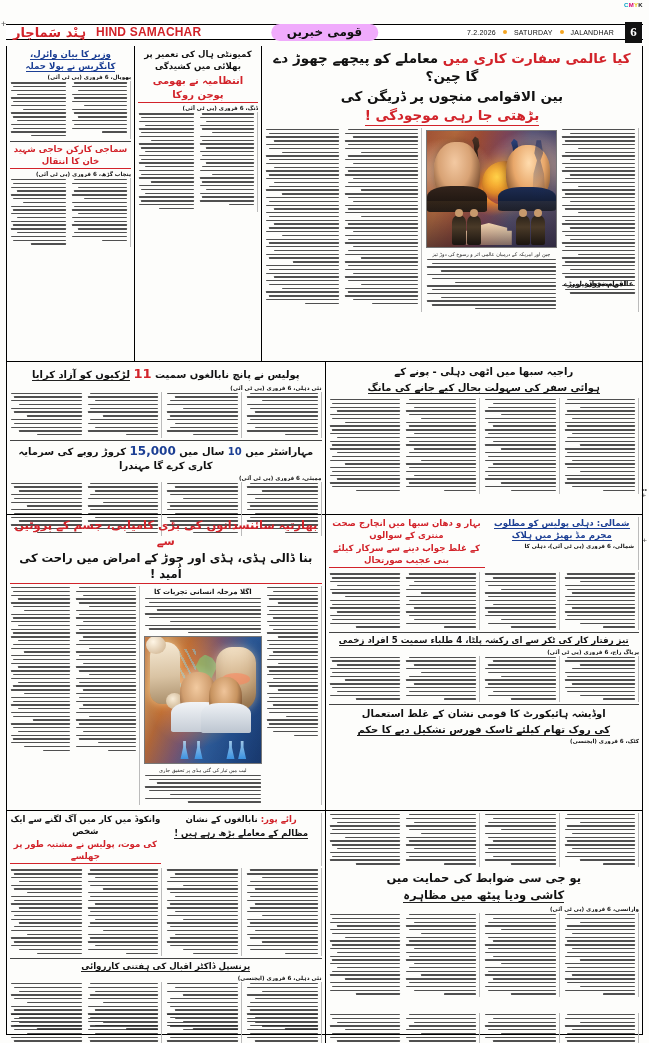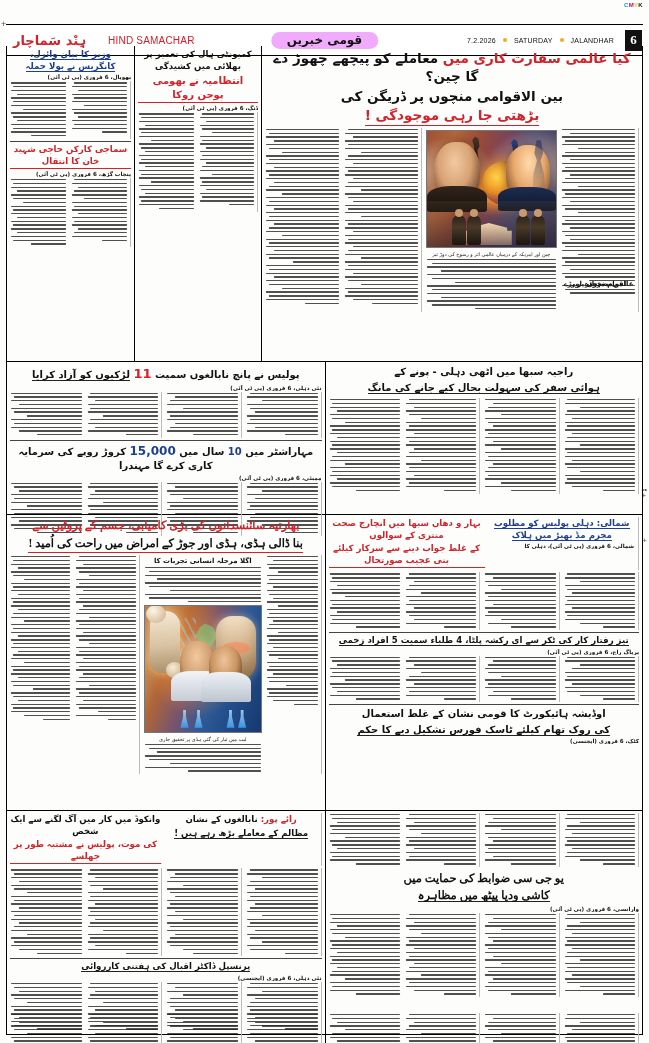--- a/index.html
+++ b/index.html
@@ -46,42 +46,42 @@
     line-height: 6px;
   }
   .reg-left { left: 1px; top: 21px; }
   .reg-r1 { right: 2px; top: 487px; font-size: 8px; }
   .reg-r2 { right: 2px; top: 538px; font-size: 8px; }
 
   
   .masthead {
     position: absolute;
     top: 24px; left: 6px; right: 6px;
-    height: 32px;
+    height: 16px;
     border-top: 1.4px solid #000;
     border-bottom: 1.4px solid #000;
     display: flex;
     align-items: center;
     background: #fff;
   }
   .mast-logo-urdu {
     font-size: 13px;
     color: #d2232a;
     font-weight: bold;
     margin-left: 7px;
     transform: skewX(-6px);
     letter-spacing: -0.5px;
     font-family: "DejaVu Sans", sans-serif;
   }
   .mast-logo-en {
     font-family: "Liberation Sans", sans-serif;
-    font-size: 10px;
-    font-weight: normal;
+    font-size: 12px;
+    font-weight: bold;
     color: #d2232a;
-    margin-left: 22px;
+    margin-left: 10px;
     letter-spacing: 0.2px;
   }
   .mast-center {
     position: absolute;
     left: 50%;
     transform: translateX(-50%);
     background: #f0abfc;
     padding: 1px 16px 2px 16px;
     border-radius: 9px;
     font-size: 12px;
@@ -135,21 +135,21 @@
   .hl {
     font-family: "DejaVu Sans", sans-serif;
     direction: rtl;
     text-align: center;
     font-weight: bold;
     line-height: 1.35;
     letter-spacing: -0.2px;
     margin: 1px 0 2px 0;
   }
   .hl-xl { font-size: 13.5px; }
-  .hl-lg { font-size: 11.5px; font-family: Liberation Serif, serif; }
+  .hl-lg { font-size: 11.5px; }
   .hl-md { font-size: 10px; }
   .hl-sm { font-size: 8.6px; }
 
   .red { color: #d2232a; }
   .blue { color: #1c3f94; }
   .black { color: #111; }
 
   .hl-ul {
     border-bottom: 1.1px solid #d2232a;
     padding-bottom: 1px;

